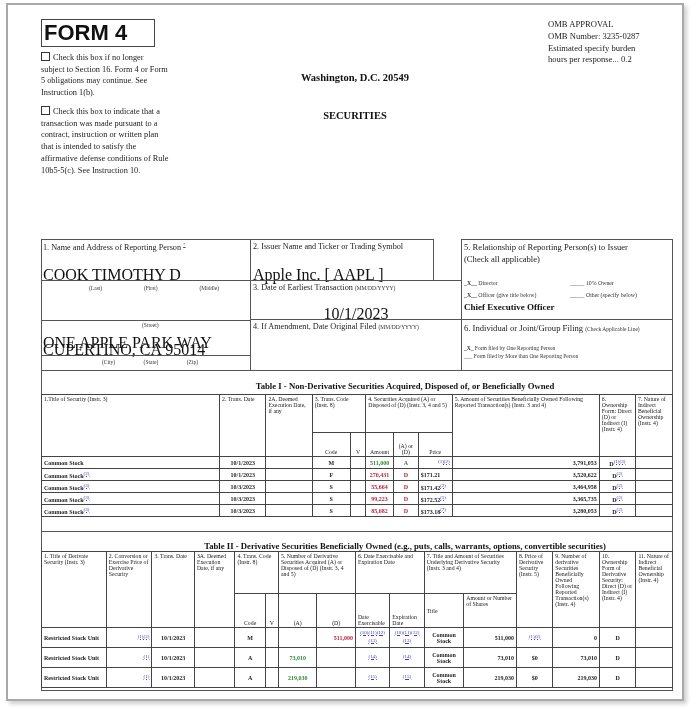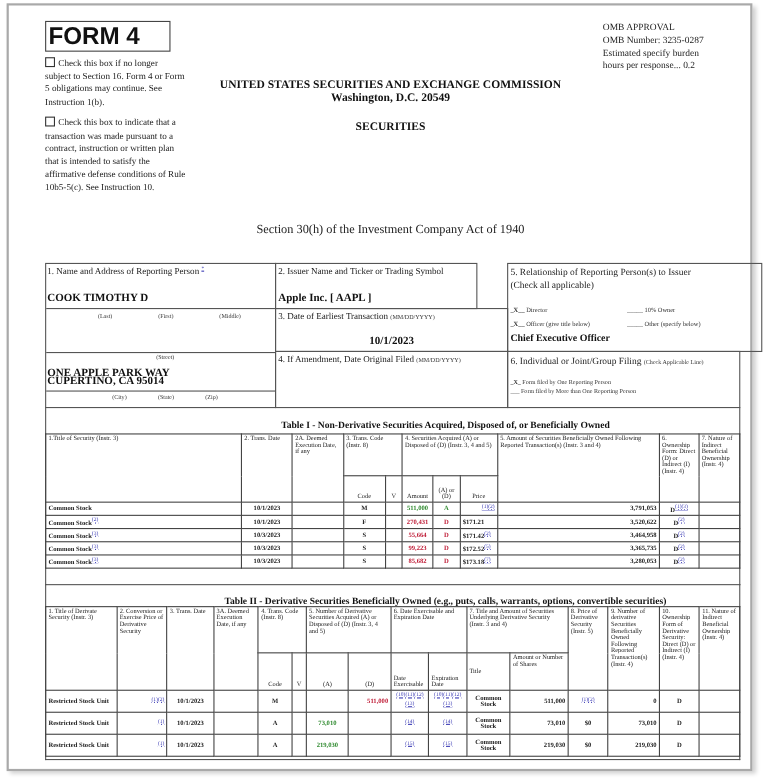--- a/index.html
+++ b/index.html
@@ -7,21 +7,21 @@
   .page { position: absolute; left: 6px; top: 3px; width: 674px; height: 694px; border: 2px solid #a9a9a9; background: #fff; box-shadow: 3px 3px 4px #d0d0d0; }
   .form-title { position: absolute; left: 41px; top: 19px; width: 110px; height: 26px; border: 1px solid #444; font-family: "Liberation Sans", sans-serif; font-weight: bold; font-size: 22px; line-height: 26px; padding-left: 2px; }
   .checkbox-note { position: absolute; left: 41px; width: 128px; font-size: 8.3px; line-height: 11.7px; color: #222; }
   .cb { display: inline-block; width: 7px; height: 7px; border: 1px solid #333; margin-right: 3px; vertical-align: -1px; }
   .omb { position: absolute; left: 548px; top: 19px; font-size: 8.6px; line-height: 11.8px; color: #222; }
   .agency { position: absolute; left: 170px; top: 72px; width: 370px; text-align: center; font-weight: bold; font-size: 10.5px; line-height: 12px; }
   .statement { position: absolute; left: 170px; top: 110px; width: 370px; text-align: center; font-weight: bold; font-size: 10.5px; line-height: 12.5px; }
   .filed { position: absolute; left: 150px; top: 203px; width: 410px; text-align: center; font-size: 11.2px; line-height: 13px; color: #222; }
   .box { position: absolute; border: 1px solid #555; box-sizing: border-box; }
   .lbl { font-size: 8.2px; color: #222; }
-  .val-big { font-weight: bold; font-size: 10px; }
+  .val-big { font-weight: normal; font-size: 16px; }
   .tiny { font-size: 5.5px; color: #333; }
   table.t { position: absolute; border-collapse: collapse; font-size: 5.8px; color: #222; }
   table.t td { border: 1px solid #444; padding: 1px 2px; vertical-align: top; }
   table.t td.b { font-weight: bold; vertical-align: middle; font-size: 6px; }
   table.t td.r { text-align: right; }
   table.t td.c { text-align: center; }
   .fn { color: #3b3bb5; text-decoration: underline; font-weight: normal; font-size: 5px; vertical-align: super; }
   .red { color: #c0203a; }
   .grn { color: #2f8a2f; }
   .ttl { position: absolute; font-weight: bold; font-size: 8.7px; text-align: center; margin-left: 48px; }
@@ -37,28 +37,26 @@
 <div class="checkbox-note" style="top:106px;"><span class="cb"></span><span>Check this box to indicate that a transaction was made pursuant to a contract, instruction or written plan that is intended to satisfy the affirmative defense conditions of Rule 10b5-5(c). See Instruction 10.</span></div>
 
 <div class="omb">
   <div>OMB APPROVAL</div>
   <div>OMB Number: 3235-0287</div>
   <div>Estimated specify burden</div>
   <div>hours per response... 0.2</div>
 </div>
 
 <div class="agency">
-  <div>UNITED STATES SECURITIES AND EXCHANGE COMMISSION</div>
   <div>Washington, D.C. 20549</div>
 </div>
 <div class="statement">
   <div>SECURITIES</div>
 </div>
 <div class="filed">
-  <div>Section 30(h) of the Investment Company Act of 1940</div>
 </div>
 
 <div class="box" style="left:41px;top:239px;width:210px;height:132px;">
   <div class="lbl" style="position:absolute;left:1px;top:2px;"><span>1. Name and Address of Reporting Person</span> <span class="fn">*</span></div>
   <div class="val-big" style="position:absolute;left:1px;top:26px;">COOK TIMOTHY D</div>
   <div style="position:absolute;left:0;top:40px;width:208px;border-top:1px solid #555;"></div>
   <div class="tiny" style="position:absolute;left:47px;top:45px;width:130px;display:flex;justify-content:space-between;">
     <span>(Last)</span>
     <span>(First)</span>
     <span>(Middle)</span>
@@ -80,21 +78,21 @@
   <div class="val-big" style="position:absolute;left:2px;top:26px;">Apple Inc. [ AAPL ]</div>
 </div>
 <div class="box" style="left:250px;top:280px;width:212px;height:40px;">
   <div class="lbl" style="position:absolute;left:2px;top:2px;"><span>3. Date of Earliest Transaction</span> <span class="tiny">(MM/DD/YYYY)</span></div>
   <div class="val-big" style="position:absolute;left:0;width:210px;text-align:center;top:24px;">10/1/2023</div>
 </div>
 <div class="box" style="left:250px;top:319px;width:212px;height:52px;">
   <div class="lbl" style="position:absolute;left:2px;top:2px;"><span>4. If Amendment, Date Original Filed</span> <span class="tiny">(MM/DD/YYYY)</span></div>
 </div>
 
-<div class="box" style="left:461px;top:239px;width:232px;height:81px;">
+<div class="box" style="left:461px;top:239px;width:212px;height:81px;">
   <div class="lbl" style="position:absolute;left:2px;top:2px;font-size:8.6px;">5. Relationship of Reporting Person(s) to Issuer</div>
   <div class="lbl" style="position:absolute;left:2px;top:14px;font-size:8.6px;">(Check all applicable)</div>
   <div class="tiny" style="position:absolute;left:2px;top:40px;font-size:5.8px;"><b>_X__</b> <span>Director</span></div>
   <div class="tiny" style="position:absolute;left:108px;top:40px;font-size:5.8px;"><span>_____</span> <span>10% Owner</span></div>
   <div class="tiny" style="position:absolute;left:2px;top:52px;font-size:5.8px;"><b>_X__</b> <span>Officer (give title below)</span></div>
   <div class="tiny" style="position:absolute;left:108px;top:52px;font-size:5.8px;"><span>_____</span> <span>Other (specify below)</span></div>
   <div style="position:absolute;left:2px;top:62px;font-weight:bold;font-size:9px;">Chief Executive Officer</div>
 </div>
 
 <div class="box" style="left:461px;top:319px;width:212px;height:52px;">

